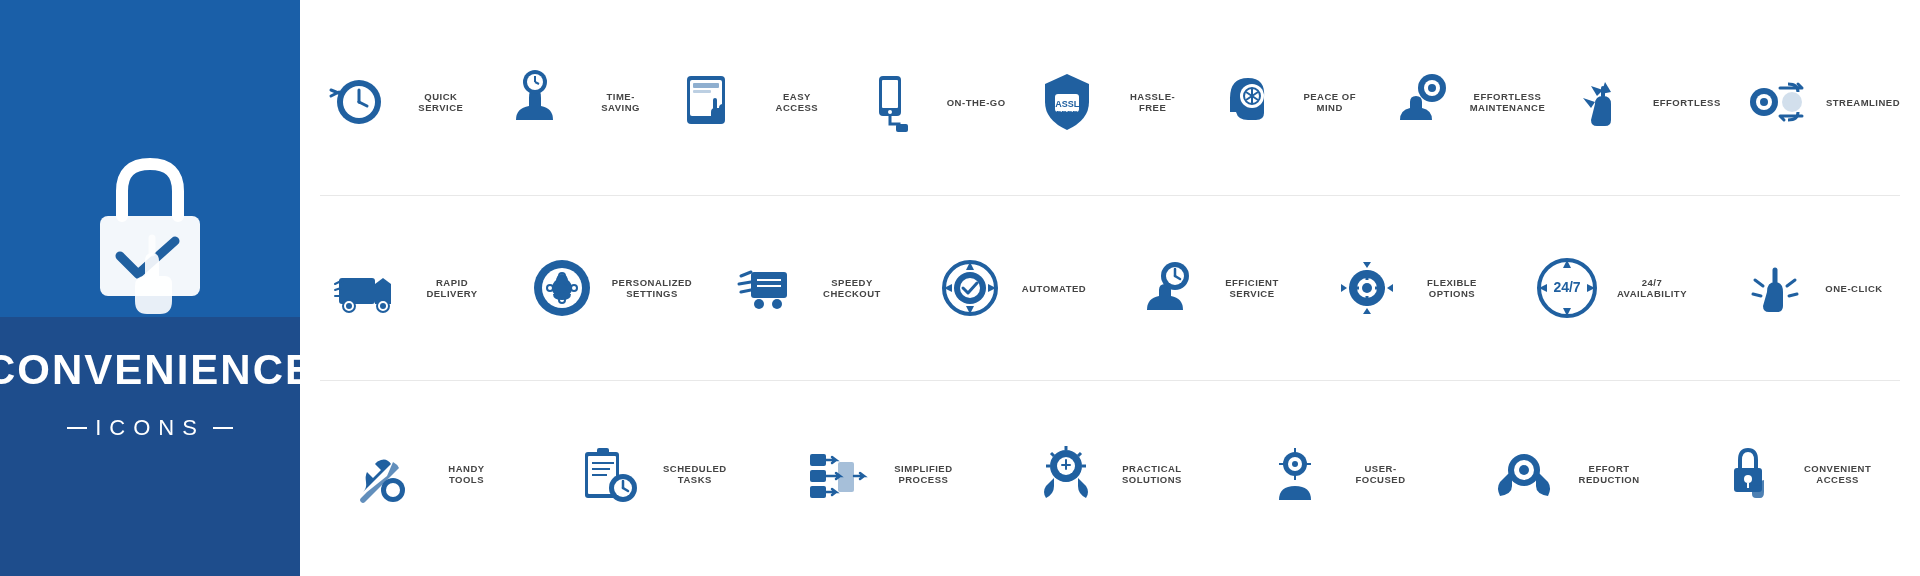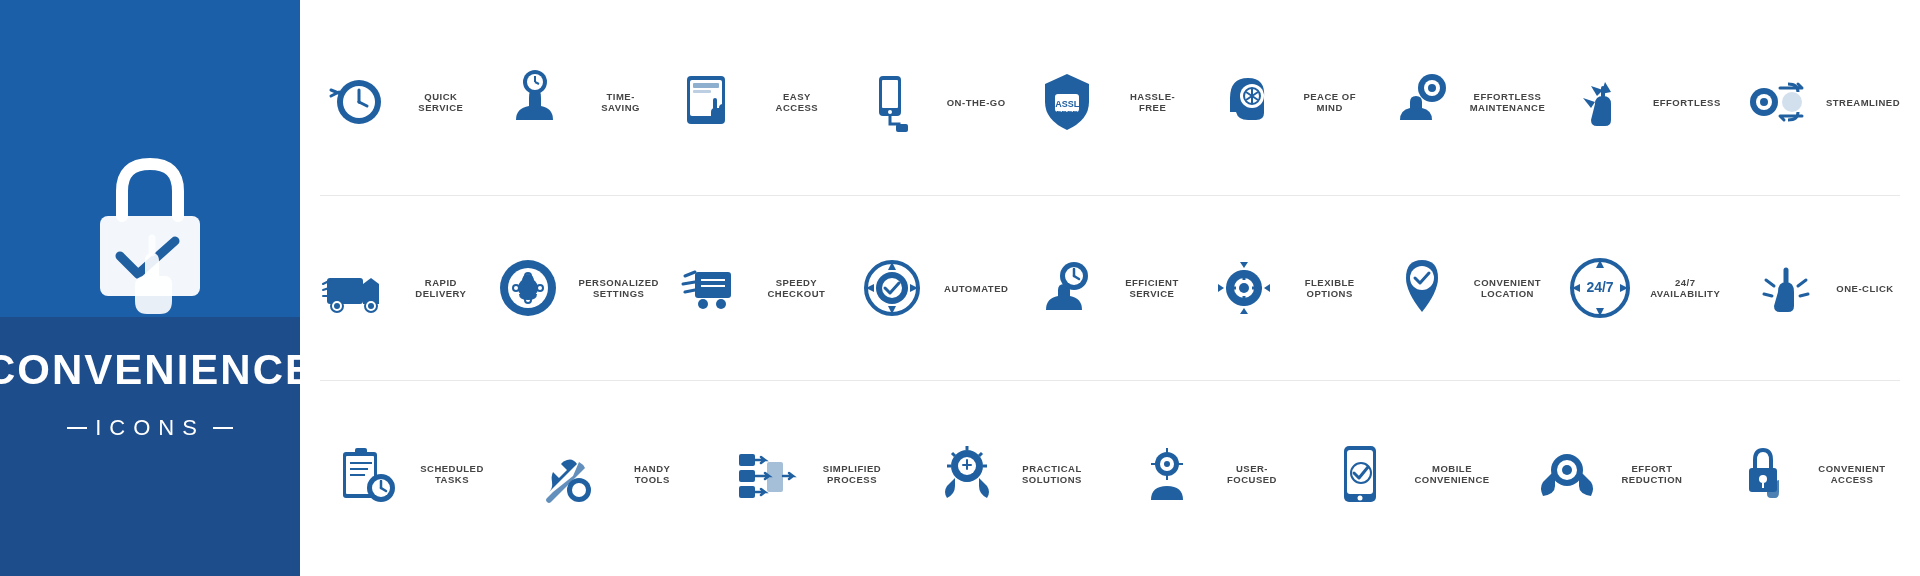--- a/index.html
+++ b/index.html
@@ -368,30 +368,20 @@
             <path d="M54,34 L60,30 L60,38 Z" fill="#2060a0"></path>
             <line x1="34" y1="16" x2="34" y2="26" stroke="#2060a0" stroke-width="3"></line>
             <line x1="34" y1="42" x2="34" y2="52" stroke="#2060a0" stroke-width="3"></line>
             <line x1="16" y1="34" x2="26" y2="34" stroke="#2060a0" stroke-width="3"></line>
             <line x1="42" y1="34" x2="52" y2="34" stroke="#2060a0" stroke-width="3"></line>
           </svg>
       </div>
       <span class="icon-label">FLEXIBLE OPTIONS</span>
     </div>
 
-    <div class="icon-item">
-      <div class="icon-graphic">
-        <svg viewBox="0 0 68 68">
-            <path d="M34,6 Q50,6 50,24 Q50,38 34,58 Q18,38 18,24 Q18,6 34,6 Z" fill="#2060a0"></path>
-            <circle cx="34" cy="24" r="12" fill="white"></circle>
-            <polyline points="27,24 32,29 41,19" stroke="#2060a0" stroke-width="3" fill="none" stroke-linecap="round" stroke-linejoin="round"></polyline>
-          </svg>
-      </div>
-      <span class="icon-label">CONVENIENT LOCATION</span>
-    </div>
 
     <div class="icon-item">
       <div class="icon-graphic">
         <svg viewBox="0 0 68 68">
             <circle cx="34" cy="34" r="28" fill="none" stroke="#2060a0" stroke-width="4"></circle>
             <path d="M34,6 L30,14 L38,14 Z" fill="#2060a0"></path>
             <path d="M34,62 L38,54 L30,54 Z" fill="#2060a0"></path>
             <path d="M6,34 L14,38 L14,30 Z" fill="#2060a0"></path>
             <path d="M62,34 L54,30 L54,38 Z" fill="#2060a0"></path>
             <text x="34" y="38" text-anchor="middle" font-size="14" font-weight="bold" fill="#2060a0">24/7</text>
@@ -413,49 +403,49 @@
       </div>
       <span class="icon-label">ONE-CLICK</span>
     </div>
 
 
   </div>
 
   <div class="row-divider"></div>
 
   <div class="icons-row">
+
+    <div class="icon-item">
+      <div class="icon-graphic">
+        <svg viewBox="0 0 68 68">
+            <path d="M16,52 L32,36 L36,32 L44,24 Q40,18 34,20 Q30,21 28,24 L34,30 L26,38 L20,32 Q18,36 19,42 Q20,48 16,52 Z" fill="#2060a0"></path>
+            <path d="M20,52 L14,58 Q12,60 14,62 Q16,64 18,62 L52,28 Q50,24 46,22 L40,36 Z" fill="#2060a0" opacity="0.7"></path>
+            <circle cx="46" cy="50" r="12" fill="#2060a0"></circle>
+            <circle cx="46" cy="50" r="7" fill="white"></circle>
+          </svg>
+      </div>
+      <span class="icon-label">HANDY TOOLS</span>
+    </div>
 
     <div class="icon-item">
       <div class="icon-graphic">
         <svg viewBox="0 0 68 68">
             <rect x="10" y="12" width="34" height="46" rx="3" fill="#2060a0"></rect>
             <rect x="13" y="16" width="28" height="38" rx="1" fill="white"></rect>
             <rect x="22" y="8" width="12" height="8" rx="2" fill="#2060a0"></rect>
             <line x1="17" y1="23" x2="39" y2="23" stroke="#2060a0" stroke-width="2"></line>
             <line x1="17" y1="29" x2="35" y2="29" stroke="#2060a0" stroke-width="2"></line>
             <line x1="17" y1="35" x2="32" y2="35" stroke="#2060a0" stroke-width="2"></line>
             <circle cx="48" cy="48" r="14" fill="#2060a0"></circle>
             <circle cx="48" cy="48" r="9" fill="white"></circle>
             <line x1="48" y1="41" x2="48" y2="48" stroke="#2060a0" stroke-width="2.5" stroke-linecap="round"></line>
             <line x1="48" y1="48" x2="53" y2="51" stroke="#2060a0" stroke-width="2.5" stroke-linecap="round"></line>
           </svg>
       </div>
       <span class="icon-label">SCHEDULED TASKS</span>
-    </div>
-
-    <div class="icon-item">
-      <div class="icon-graphic">
-        <svg viewBox="0 0 68 68">
-            <path d="M16,52 L32,36 L36,32 L44,24 Q40,18 34,20 Q30,21 28,24 L34,30 L26,38 L20,32 Q18,36 19,42 Q20,48 16,52 Z" fill="#2060a0"></path>
-            <path d="M20,52 L14,58 Q12,60 14,62 Q16,64 18,62 L52,28 Q50,24 46,22 L40,36 Z" fill="#2060a0" opacity="0.7"></path>
-            <circle cx="46" cy="50" r="12" fill="#2060a0"></circle>
-            <circle cx="46" cy="50" r="7" fill="white"></circle>
-          </svg>
-      </div>
-      <span class="icon-label">HANDY TOOLS</span>
     </div>
 
     <div class="icon-item">
       <div class="icon-graphic">
         <svg viewBox="0 0 68 68">
             <rect x="6" y="14" width="16" height="12" rx="2" fill="#2060a0"></rect>
             <rect x="6" y="30" width="16" height="12" rx="2" fill="#2060a0"></rect>
             <rect x="6" y="46" width="16" height="12" rx="2" fill="#2060a0"></rect>
             <path d="M22,20 L32,20 L28,17 M32,20 L28,23" stroke="#2060a0" stroke-width="2.5" fill="none" stroke-linecap="round"></path>
             <path d="M22,36 L36,36 L32,33 M36,36 L32,39" stroke="#2060a0" stroke-width="2.5" fill="none" stroke-linecap="round"></path>
@@ -496,32 +486,20 @@
             <path d="M18,60 Q18,46 34,46 Q50,46 50,60" fill="#2060a0"></path>
             <line x1="34" y1="8" x2="34" y2="14" stroke="#2060a0" stroke-width="2"></line>
             <line x1="18" y1="24" x2="24" y2="24" stroke="#2060a0" stroke-width="2"></line>
             <line x1="44" y1="24" x2="50" y2="24" stroke="#2060a0" stroke-width="2"></line>
             <line x1="34" y1="34" x2="34" y2="40" stroke="#2060a0" stroke-width="2"></line>
           </svg>
       </div>
       <span class="icon-label">USER-FOCUSED</span>
     </div>
 
-    <div class="icon-item">
-      <div class="icon-graphic">
-        <svg viewBox="0 0 68 68">
-            <rect x="14" y="6" width="32" height="56" rx="5" fill="#2060a0"></rect>
-            <rect x="17" y="10" width="26" height="44" rx="3" fill="white"></rect>
-            <circle cx="30" cy="58" r="2.5" fill="white"></circle>
-            <polyline points="24,33 29,38 38,27" stroke="#2060a0" stroke-width="3" fill="none" stroke-linecap="round" stroke-linejoin="round"></polyline>
-            <circle cx="31" cy="33" r="10" fill="none" stroke="#2060a0" stroke-width="2"></circle>
-          </svg>
-      </div>
-      <span class="icon-label">MOBILE CONVENIENCE</span>
-    </div>
 
     <div class="icon-item">
       <div class="icon-graphic">
         <svg viewBox="0 0 68 68">
             <path d="M10,56 Q6,48 10,42 L18,34 Q22,30 22,38 L22,46 Q22,54 10,56 Z" fill="#2060a0"></path>
             <path d="M58,56 Q62,48 58,42 L50,34 Q46,30 46,38 L46,46 Q46,54 58,56 Z" fill="#2060a0"></path>
             <circle cx="34" cy="30" r="16" fill="#2060a0"></circle>
             <circle cx="34" cy="30" r="10" fill="white"></circle>
             <circle cx="34" cy="30" r="5" fill="#2060a0"></circle>
           </svg>

